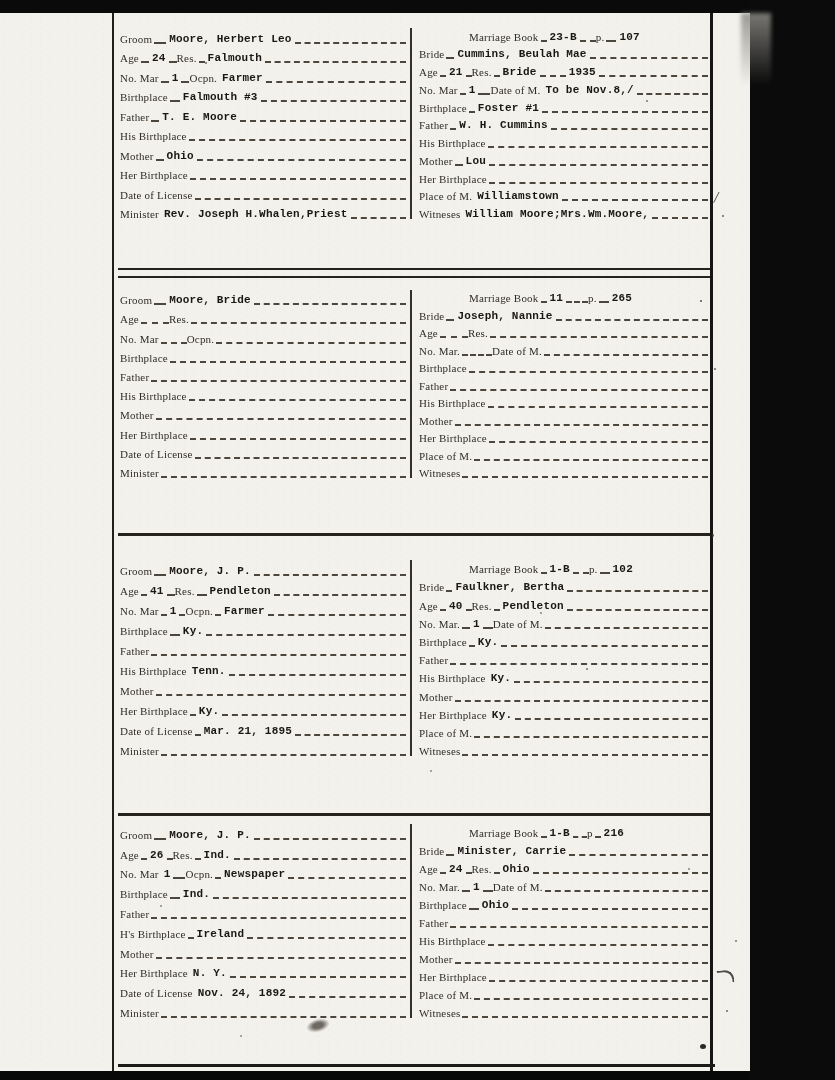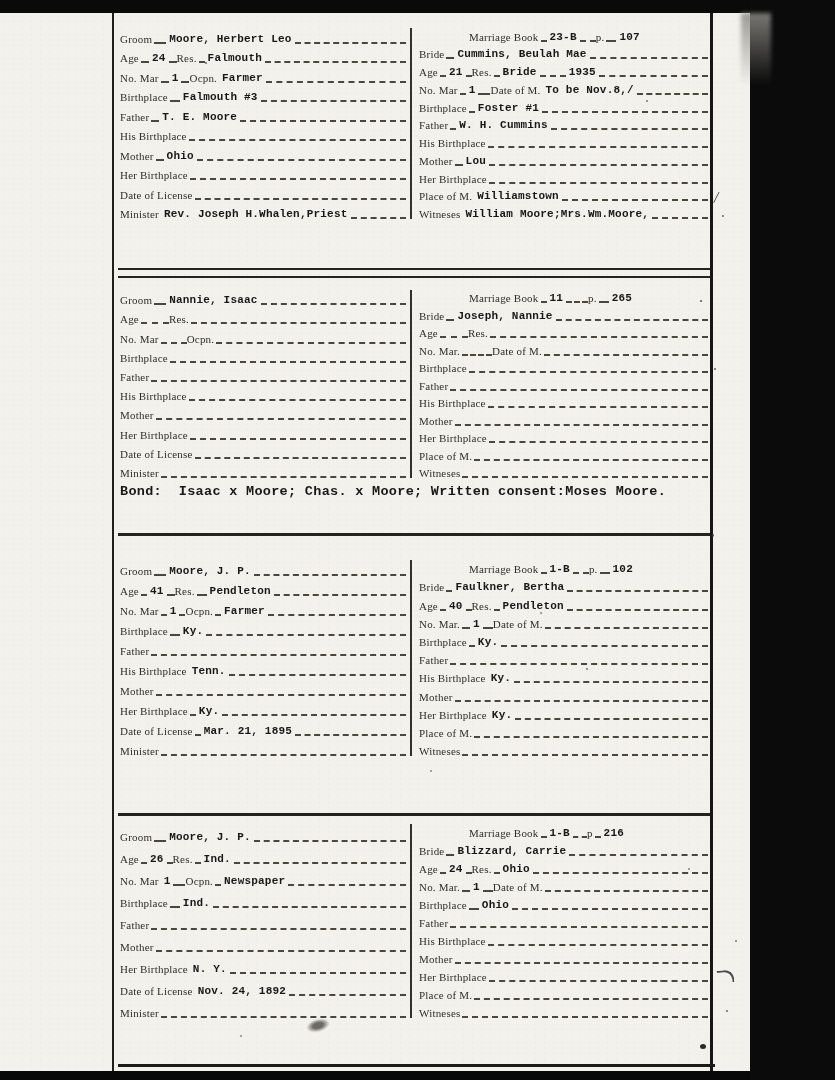--- a/index.html
+++ b/index.html
@@ -221,21 +221,21 @@
         </div>
     </section>
 
     <div class="hline double" style="top:255px;"></div>
 
     <section class="card" style="top:275px;height:192px;">
       <div class="col left">
           <div class="row">
             <span class="lbl">Groom</span>
             <span class="dots" style="width: 12px;"></span>
-            <span class="val">Nannie, Isaac</span>
+            <span class="val">Moore, Bride</span>
             <span class="dots fill"></span>
           </div>
           <div class="row">
             <span class="lbl">Age</span>
             <span class="dots" style="width: 28px;"></span>
             <span class="lbl">Res.</span>
             <span class="dots fill"></span>
           </div>
           <div class="row">
             <span class="lbl">No. Mar</span>
@@ -327,21 +327,20 @@
             <span class="lbl">Place of M.</span>
             <span class="dots fill"></span>
           </div>
           <div class="row">
             <span class="lbl">Witneses</span>
             <span class="dots fill"></span>
           </div>
         </div>
     </section>
 
-    <div class="bond">Bond:  Isaac x Moore; Chas. x Moore; Written consent:Moses Moore.</div>
 
     <div class="hline single" style="top:520px;"></div>
 
     <section class="card" style="top:545px;height:200px;">
       <div class="col left">
           <div class="row">
             <span class="lbl">Groom</span>
             <span class="dots" style="width: 12px;"></span>
             <span class="val">Moore, J. P.</span>
             <span class="dots fill"></span>
@@ -507,20 +506,26 @@
             <span class="lbl">Birthplace</span>
             <span class="dots" style="width: 10px;"></span>
             <span class="val">Ind.</span>
             <span class="dots fill"></span>
           </div>
           <div class="row">
             <span class="lbl">Father</span>
             <span class="dots fill"></span>
           </div>
           <div class="row">
+            <span class="lbl">H's Birthplace</span>
+            <span class="dots" style="width: 4px;"></span>
+            <span class="val">Ireland</span>
+            <span class="dots fill"></span>
+          </div>
+          <div class="row">
             <span class="lbl">Mother</span>
             <span class="dots fill"></span>
           </div>
           <div class="row">
             <span class="lbl">Her Birthplace</span>
             <span class="val">N. Y.</span>
             <span class="dots fill"></span>
           </div>
           <div class="row">
             <span class="lbl">Date of License</span>
@@ -541,21 +546,21 @@
             <span class="val">1-B</span>
             <span class="dots" style="width: 14px;"></span>
             <span class="lbl">p</span>
             <span class="dots" style="width: 6px;"></span>
             <span class="val">216</span>
             <span class="pad" style="width: 40px;"></span>
           </div>
           <div class="row">
             <span class="lbl">Bride</span>
             <span class="dots" style="width: 8px;"></span>
-            <span class="val">Blizzard, Carrie</span>
+            <span class="val">Minister, Carrie</span>
             <span class="dots fill"></span>
           </div>
           <div class="row">
             <span class="lbl">Age</span>
             <span class="dots" style="width: 6px;"></span>
             <span class="val">24</span>
             <span class="dots" style="width: 6px;"></span>
             <span class="lbl">Res.</span>
             <span class="dots" style="width: 4px;"></span>
             <span class="val">Ohio</span>

